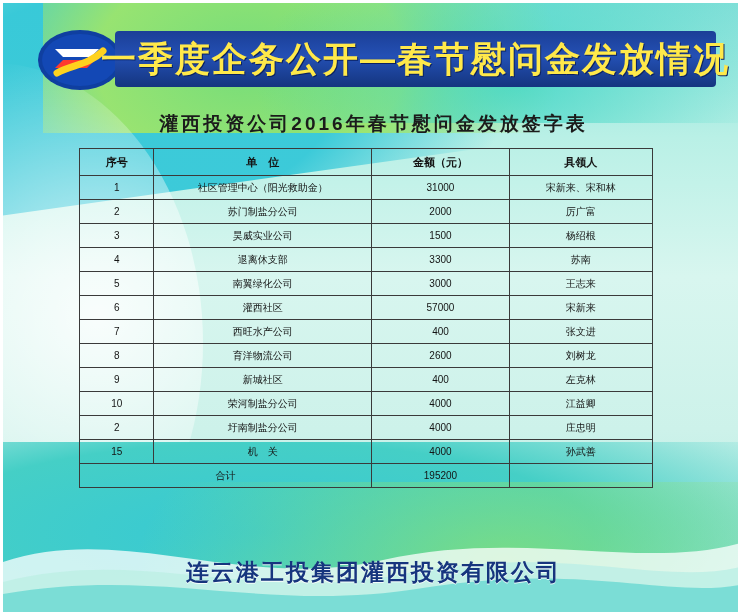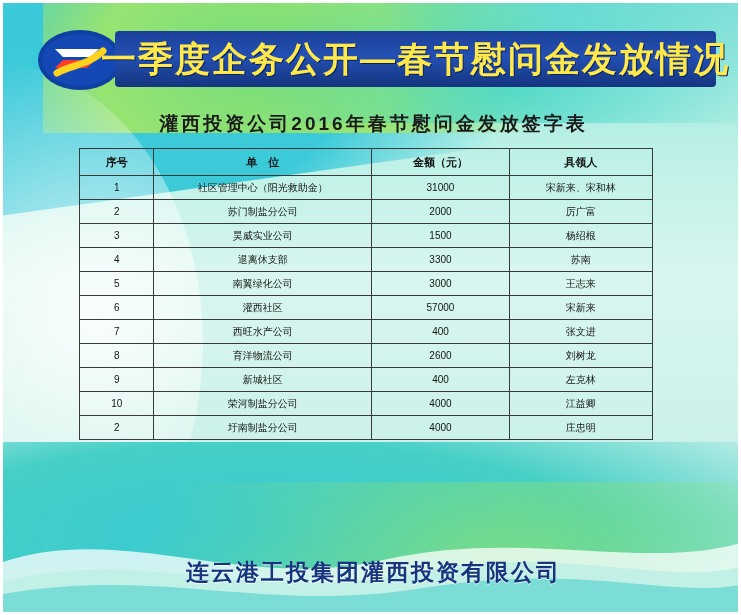--- a/index.html
+++ b/index.html
@@ -289,18 +289,29 @@
           <td>荣河制盐分公司</td>
           <td>4000</td>
           <td>江益卿</td>
         </tr>
         <tr>
           <td>2</td>
           <td>圩南制盐分公司</td>
           <td>4000</td>
           <td>庄忠明</td>
         </tr>
+        <tr>
+          <td>15</td>
+          <td>机　关</td>
+          <td>4000</td>
+          <td>孙武善</td>
+        </tr>
+        <tr class="total-row">
+          <td colspan="2">合计</td>
+          <td>195200</td>
+          <td></td>
+        </tr>
       </tbody>
     </table>
   </div>
 
   <div class="footer">连云港工投集团灌西投资有限公司</div>
 </div>
 
 </body></html>

